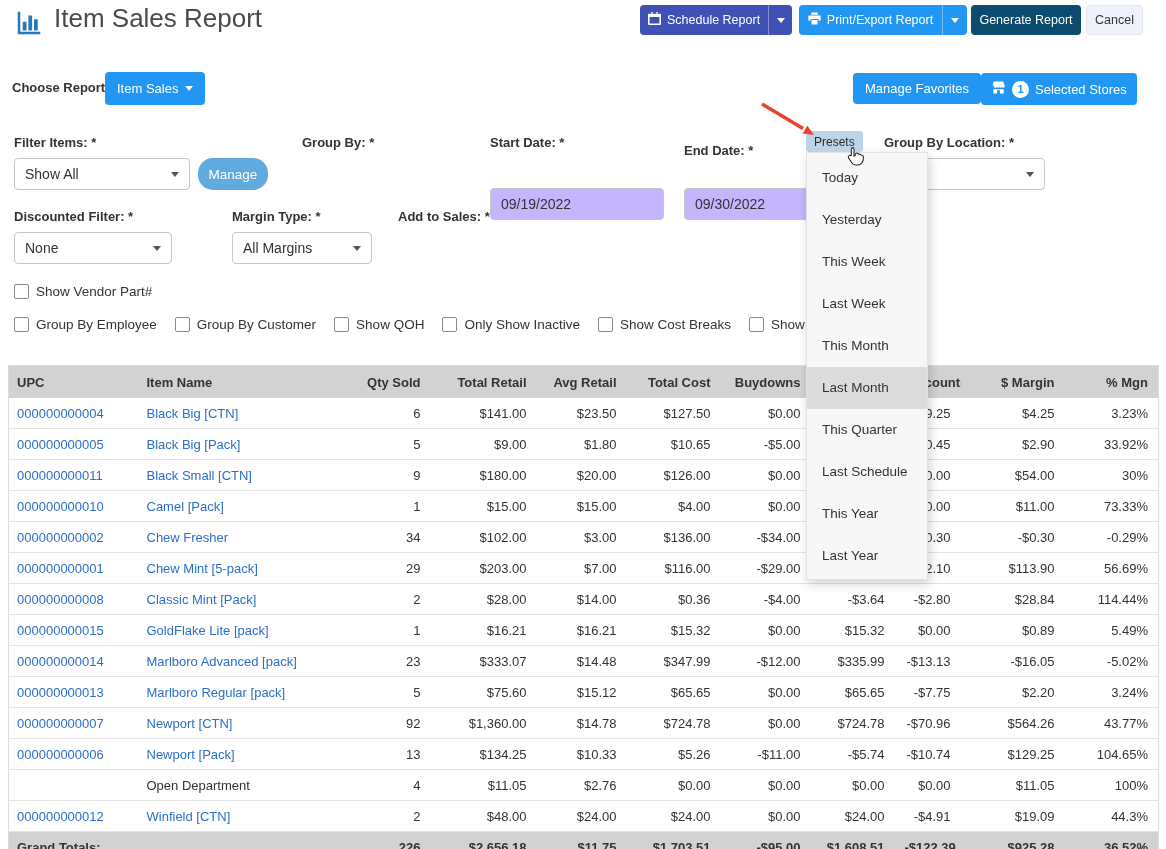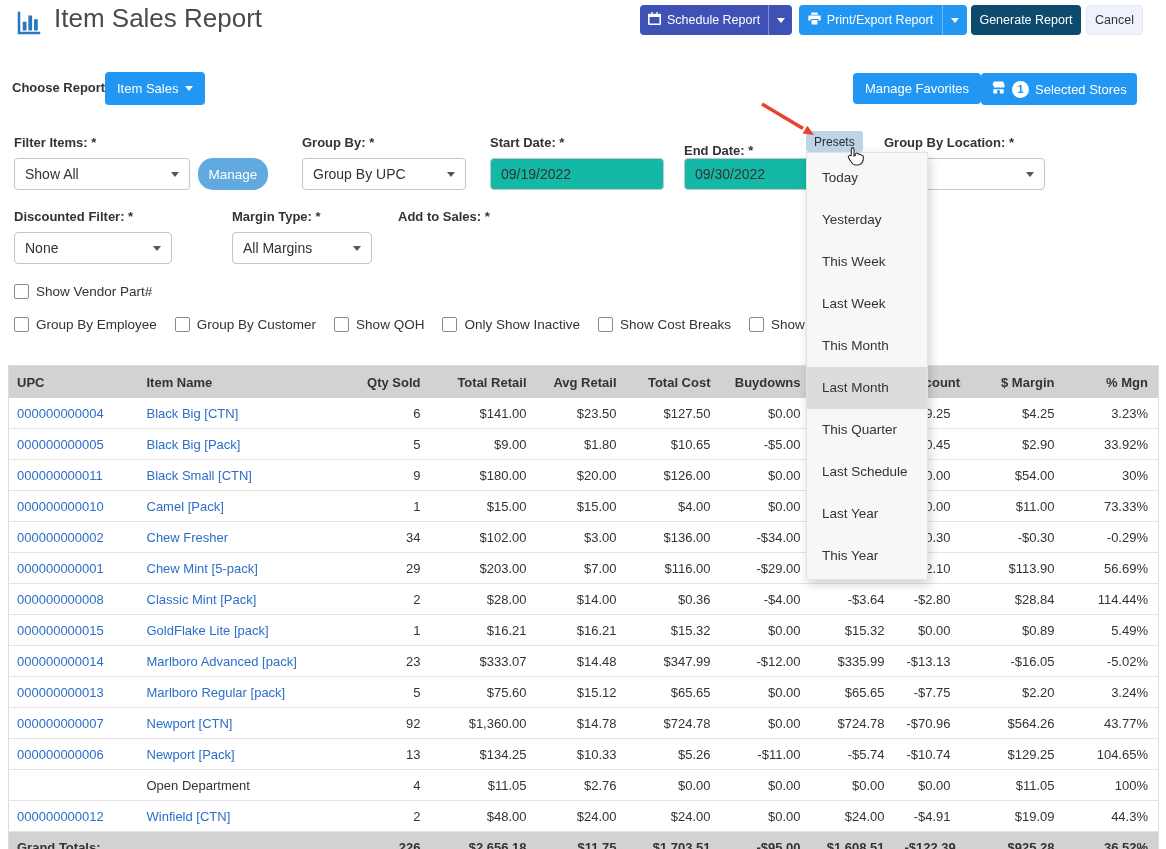--- a/index.html
+++ b/index.html
@@ -43,21 +43,21 @@
   
   .select{position:absolute;height:32px;border:1px solid #c6c6c6;border-radius:4px;background:#fff;
        display:flex;align-items:center;justify-content:space-between;padding:0 10px;font-size:14px;
        color:#333;box-sizing:border-box;cursor:pointer;}
   .chev{width:0;height:0;border-left:4px solid transparent;border-right:4px solid transparent;
        border-top:5px solid #555;margin-left:8px;flex:0 0 auto;}
   #sel-filter-items{left:14px;top:158px;width:176px;}
   #btn-manage{left:198px;top:158px;width:70px;height:32px;background:#61aadf;justify-content:center;font-size:13.5px;border-radius:15px;}
   #sel-group-by{left:302px;top:158px;width:164px;}
   .tinput{position:absolute;height:32px;border:1px solid #c6c6c6;border-radius:4px;padding:0 10px;
-       font-size:14px;color:#333;box-sizing:border-box;background:#14b8a6;font-family:inherit;}
+       font-size:14px;color:#333;box-sizing:border-box;background:#c4b5fd;font-family:inherit;margin-top:30px;}
   #inp-start{left:490px;top:158px;width:174px;}
   #inp-end{left:684px;top:158px;width:181px;}
   #sel-location{left:884px;top:158px;width:161px;}
   #sel-discounted{left:14px;top:232px;width:158px;}
   #sel-margin{left:232px;top:232px;width:140px;}
   #sel-addsales{left:398px;top:232px;width:164px;}
 
   
   .cbgroup,.cbgroup-inline{display:flex;align-items:center;gap:7px;font-size:13.5px;color:#333;cursor:pointer;}
   .cb{width:15px;height:15px;border:1.5px solid #8a8a8a;border-radius:2px;background:#fff;box-sizing:border-box;flex:0 0 auto;}
@@ -161,24 +161,20 @@
   <div class="flabel" id="lbl-margin">Margin Type: *</div>
   <div class="flabel" id="lbl-addsales">Add to Sales: *</div>
 
   <div class="select" id="sel-filter-items">
     <span>Show All</span>
     <span class="chev"></span>
   </div>
   <button class="btn" id="btn-manage">
     <span class="lbl">Manage</span>
   </button>
-  <div class="select" id="sel-group-by">
-    <span>Group By UPC</span>
-    <span class="chev"></span>
-  </div>
   <input class="tinput" id="inp-start" value="09/19/2022" style="">
   <input class="tinput" id="inp-end" value="09/30/2022" style="">
   <div class="select" id="sel-location">
     <span></span>
     <span class="chev"></span>
   </div>
   <div class="select" id="sel-discounted">
     <span>None</span>
     <span class="chev"></span>
   </div>
@@ -451,22 +447,22 @@
   <button id="presets-btn">Presets</button>
   <div id="presets-menu">
       <div class="pitem">Today</div>
       <div class="pitem">Yesterday</div>
       <div class="pitem">This Week</div>
       <div class="pitem">Last Week</div>
       <div class="pitem">This Month</div>
       <div class="pitem hl">Last Month</div>
       <div class="pitem">This Quarter</div>
       <div class="pitem">Last Schedule</div>
+      <div class="pitem">This Year</div>
       <div class="pitem">Last Year</div>
-      <div class="pitem">This Year</div>
     </div>
 
   <span id="ann-arrow">
     <svg width="64" height="42" viewBox="0 0 64 42">
         <path d="M6 4 L47 28.5" stroke="#e8432d" stroke-width="3.6" fill="none"></path>
         <path d="M58 35 L46.6 33.6 L51.4 25.7 Z" fill="#e8432d"></path>
       </svg>
   </span>
   <span id="ann-cursor">
     <svg width="20" height="24" viewBox="0 0 20 24">

